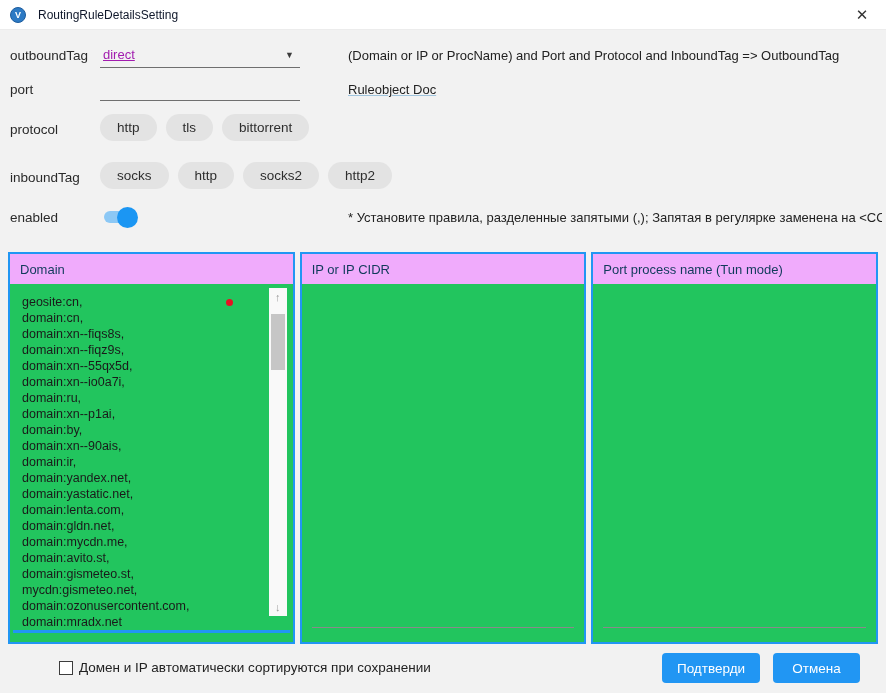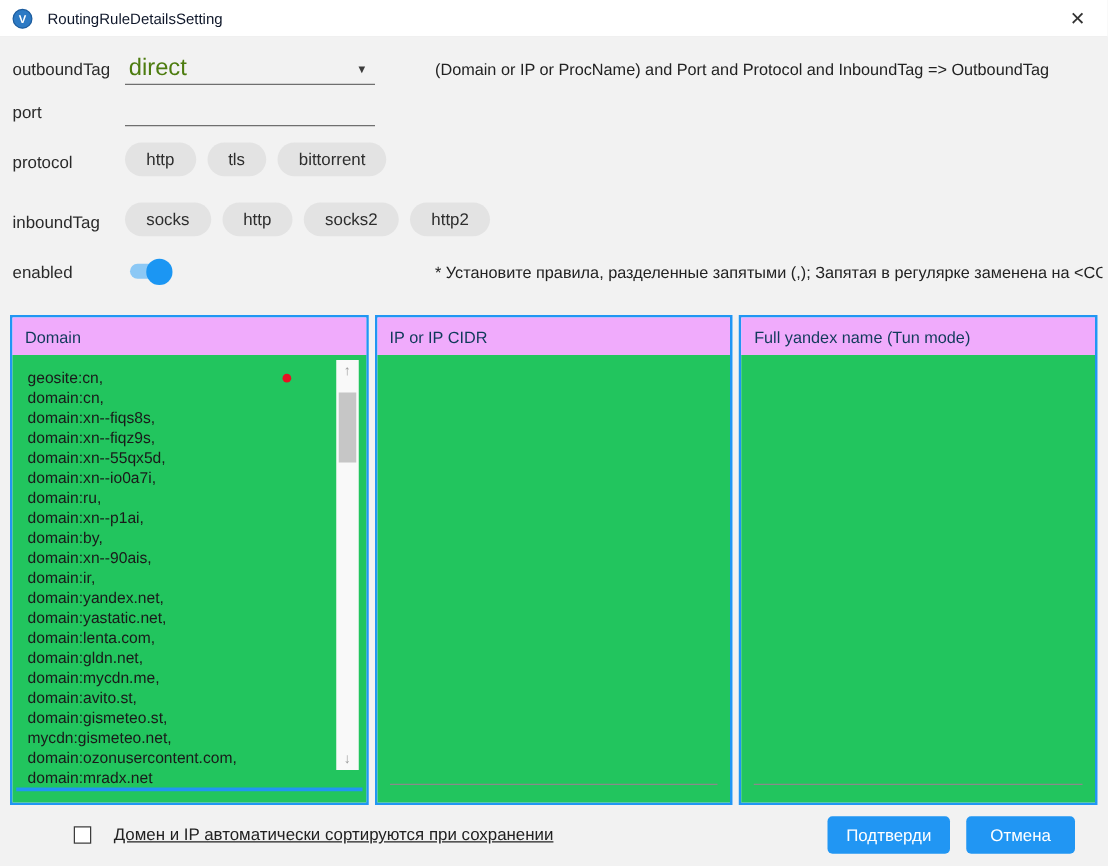--- a/index.html
+++ b/index.html
@@ -13,21 +13,21 @@
   .app-icon { width:16px; height:16px; border-radius:50%; background:#2d7ac4; border:1px solid #1c5c9e;
               color:#fff; font-size:9px; font-weight:bold; display:flex; align-items:center; justify-content:center; }
   .win-title { margin-left:12px; font-size:12px; color:#0f172a; }
   .close-btn { margin-left:auto; width:28px; height:28px; display:flex; align-items:center; justify-content:center;
                font-size:15px; color:#333; cursor:default; }
 
   
   .lbl { position:absolute; left:10px; font-size:13.5px; color:#2a2a2a; }
   .field-underline { border-bottom:1px solid #6f6f6f; }
   .combo { position:absolute; left:100px; top:42px; width:200px; height:26px; display:flex; align-items:center; }
-  .combo .val { font-size:19px; color:#4d7c0f; padding-left:3px; flex:1; }
+  .combo .val { font-size:13px; color:#a21caf; padding-left:3px; flex:1;text-decoration:underline; }
   .combo .chev { font-size:9px; color:#3c3c3c; padding-right:6px; }
   .txt-underline-input { position:absolute; left:100px; top:76px; width:200px; height:25px; border:none;
                border-bottom:1px solid #6f6f6f; background:transparent; font-size:13.5px; outline:none; }
 
   .chips { position:absolute; left:100px; display:flex; gap:9px; }
   .chip { background:#e3e3e3; border-radius:15px; padding:6px 17px; font-size:13.5px; color:#2e2e2e; }
 
   .toggle { position:absolute; left:104px; top:211px; width:30px; height:12px; border-radius:6px; background:#8cc8f5; }
   .toggle .knob { position:absolute; right:-4px; top:-4.5px; width:21px; height:21px; border-radius:50%; background:#1b96f3; }
 
@@ -50,21 +50,21 @@
   .scrollbar { position:absolute; top:4px; right:6px; width:18px; height:328px; background:#f9f9f9; }
   .scroll-arrow { position:absolute; left:0; width:18px; height:18px; display:flex; align-items:center; justify-content:center;
                   color:#9a9a9a; font-size:11px; }
   .scroll-up { top:0; }
   .scroll-down { bottom:0; }
   .scroll-thumb { position:absolute; left:2px; top:26px; width:14px; height:56px; background:#c6c6c6; }
 
   
   .checkbox-row { position:absolute; left:59px; top:660px; display:flex; align-items:center; }
   .checkbox-box { width:14px; height:14px; border:1.5px solid #3c3c3c; background:#fff; }
-  .checkbox-label { margin-left:18px; font-size:13.5px; color:#222;text-decoration:underline; }
+  .checkbox-label { margin-left:6px; font-size:13.5px; color:#222; }
   .btn { position:absolute; top:653px; height:30px; background:#2196F3; color:#fff; border:none;
          border-radius:4px; font-size:13.5px; font-family:"Liberation Sans", sans-serif; }
   .btn-confirm { left:662px; width:98px; }
   .btn-cancel { left:773px; width:87px; }
 </style>
 </head>
 <body>
 
 <div id="window">
 
@@ -101,20 +101,23 @@
       <div class="chip">socks2</div>
       <div class="chip">http2</div>
     </div>
 
   <div class="lbl" style="top:210px;">enabled</div>
   <div class="toggle">
     <div class="knob"></div>
   </div>
 
   <div class="right-text" style="top:48px;">(Domain or IP or ProcName) and Port and Protocol and InboundTag =&gt; OutboundTag</div>
+  <div class="right-text" style="top:82px;">
+    <span class="doc-link">Ruleobject Doc</span>
+  </div>
   <div class="right-text" style="top:210px;">* Установите правила, разделенные запятыми (,); Запятая в регулярке заменена на &lt;CO</div>
 
   <div class="panels">
 
     <div class="panel">
       <div class="panel-header">Domain</div>
       <div class="panel-body">
         <div class="domain-text">
 
         <div>geosite:cn,</div>
@@ -154,21 +157,21 @@
     </div>
 
     <div class="panel">
       <div class="panel-header">IP or IP CIDR</div>
       <div class="panel-body">
         <div class="gray-underline"></div>
       </div>
     </div>
 
     <div class="panel">
-      <div class="panel-header">Full yandex name (Tun mode)</div>
+      <div class="panel-header">Port process name (Tun mode)</div>
       <div class="panel-body">
         <div class="gray-underline"></div>
       </div>
     </div>
 
   </div>
 
   <div class="checkbox-row">
     <div class="checkbox-box"></div>
     <div class="checkbox-label">Домен и IP автоматически сортируются при сохранении</div>

